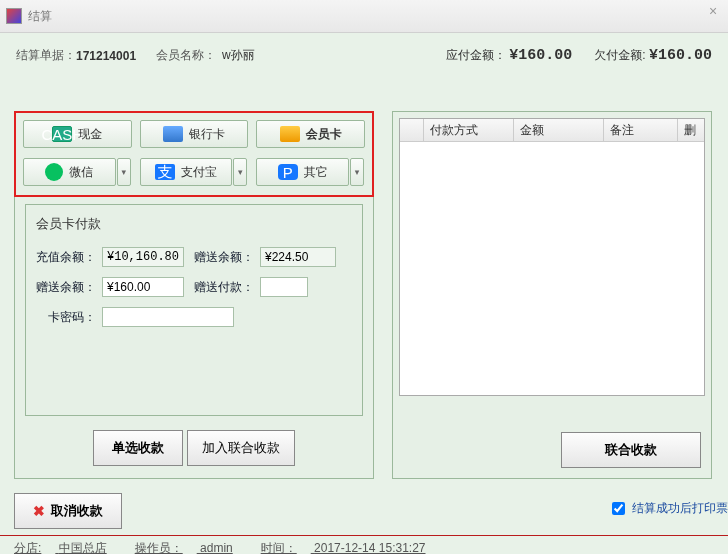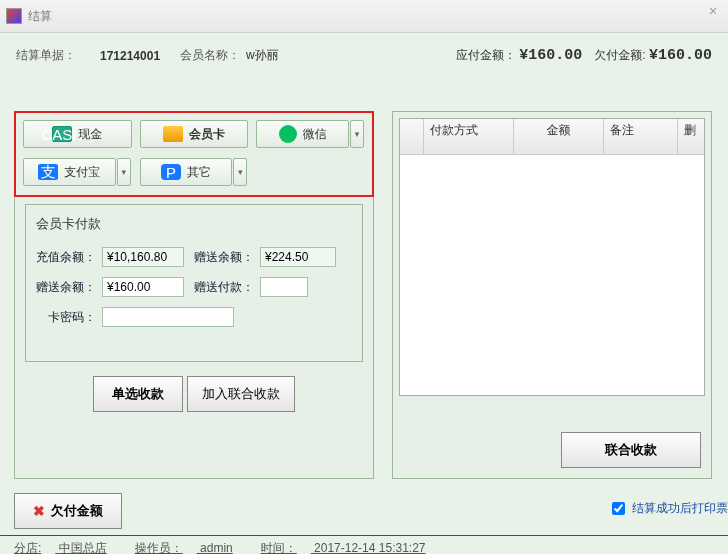--- a/index.html
+++ b/index.html
@@ -38,21 +38,21 @@
   .content {
     position: relative;
     height: 528px;
   }
   .header-row {
     display: flex;
     align-items: center;
     padding: 14px 16px 10px 16px;
   }
   .header-left { flex: 0 0 370px; display: flex; align-items: center; }
-  .header-right { flex: 1; display: flex; align-items: center; justify-content: flex-end; gap: 12px; }
+  .header-right { flex: 1; display: flex; align-items: center; justify-content: flex-end; gap: 22px; }
   .lbl { color: #555; }
   .strong { font-weight: bold; }
   .amount { font-family: "Courier New", monospace; font-weight: bold; font-size: 15px; }
   .panel-left {
     position: absolute;
     left: 14px; top: 78px;
     width: 360px; height: 368px;
     border: 1px solid #9bb89b;
     background: #e6f0e6;
   }
@@ -97,21 +97,21 @@
   .ic-bank { background: linear-gradient(#6af,#37c); }
   .ic-member { background: linear-gradient(#fc4,#e90); }
   .ic-wechat { background: #07c160; border-radius: 50%; width: 18px; height: 18px; }
   .ic-alipay { background: #1677ff; }
   .ic-other { background: #1677ff; border-radius: 4px; }
   .form-area {
     border: 1px solid #9bb89b;
     margin: 8px 10px 0 10px;
     padding: 10px 10px 14px 10px;
     background: #e6f0e6;
-    height: 158px;
+    height: 212px;
   }
   .form-title { font-size: 13px; margin-bottom: 14px; }
   .form-row { display: flex; align-items: center; margin-bottom: 10px; gap: 6px; }
   .form-row label { width: 60px; text-align: right; color: #0f172a; }
   .inp {
     border: 1px solid #a8c0a8;
     background: #fff;
     height: 20px;
     padding: 0 4px;
     font-size: 12px;
@@ -134,25 +134,25 @@
     width: 320px; height: 368px;
     border: 1px solid #9bb89b;
     background: #e6f0e6;
   }
   .grid {
     margin: 6px;
     border: 1px solid #aaa;
     background: #fff;
     height: 278px;
   }
-  .grid-head { display: flex; background: linear-gradient(#f8f8f8,#e8e8e8); border-bottom: 1px solid #ccc; height: 36px; font-family: Liberation Serif, serif; }
+  .grid-head { display: flex; background: linear-gradient(#f8f8f8,#e8e8e8); border-bottom: 1px solid #ccc; height: 23px; font-family: Liberation Serif, serif; }
   .grid-head div { border-right: 1px solid #ccc; padding: 3px 6px; font-size: 12px; color: #333; }
   .gh1 { width: 24px; }
   .gh2 { width: 90px; }
-  .gh3 { width: 90px; text-align: center; }
+  .gh3 { width: 90px; }
   .gh4 { width: 74px; }
   .gh5 { flex: 1; border-right: none !important; }
   .combine-btn {
     position: absolute;
     right: 10px; bottom: 10px;
     width: 140px;
     text-align: center;
   }
   .cancel-btn {
     position: absolute;
@@ -187,21 +187,21 @@
   <div class="win-icon"></div>
   <span class="title">结算</span>
   <div class="close">×</div>
 </div>
 
 <div class="content">
 
   <div class="header-row">
     <div class="header-left">
       <span class="lbl">结算单据：</span>
-      <span class="strong" style="margin-left:24px">171214001</span>
+      <span class="strong" style="margin-left:0">171214001</span>
       <span class="lbl" style="margin-left:20px">会员名称：</span>
       <span style="margin-left:6px">w孙丽</span>
     </div>
     <div class="header-right">
       <span>
         <span>应付金额：</span>
         <span class="amount">¥160.00</span>
       </span>
       <span>
         <span>欠付金额:</span>
@@ -209,20 +209,24 @@
       </span>
     </div>
   </div>
 
   <div class="panel-left">
     <div class="pay-grid">
       <div class="pay-btn">
         <span class="icon-box ic-cash">CASH</span>
         <span>现金</span>
       </div>
+      <div class="pay-btn">
+        <span class="icon-box ic-bank"></span>
+        <span>银行卡</span>
+      </div>
       <div class="pay-btn active">
         <span class="icon-box ic-member"></span>
         <span>会员卡</span>
       </div>
       <div class="pay-btn has-dd">
         <span class="icon-box ic-wechat"></span>
         <span>微信</span>
         <span class="dd"></span>
       </div>
       <div class="pay-btn has-dd">
@@ -234,21 +238,21 @@
         <span class="icon-box ic-other">P</span>
         <span>其它</span>
         <span class="dd"></span>
       </div>
     </div>
 
     <div class="form-area">
       <div class="form-title">会员卡付款</div>
       <div class="form-row">
         <label>充值余额：</label>
-        <input class="inp ro" style="width: 82px;" readonly="" value="¥10,160.80">
+        <input class="inp ro" style="width: 82px; font-family: Liberation Mono, monospace;" readonly="" value="¥10,160.80">
         <label style="width:64px">赠送余额：</label>
         <input class="inp ro" style="width: 76px;" readonly="" value="¥224.50">
       </div>
       <div class="form-row">
         <label>赠送余额：</label>
         <input class="inp" style="width: 82px;" value="¥160.00">
         <label style="width:64px">赠送付款：</label>
         <input class="inp" style="width: 48px;" value="">
       </div>
       <div class="form-row">
@@ -273,21 +277,21 @@
         <div class="gh3">金额</div>
         <div class="gh4">备注</div>
         <div class="gh5">删</div>
       </div>
     </div>
     <button class="btn big combine-btn">联合收款</button>
   </div>
 
   <button class="btn big cancel-btn">
     <span class="x">✖</span>
-    <span>欠付金额</span>
+    <span>取消收款</span>
   </button>
 
   <label class="print-chk">
     <input type="checkbox" checked="" style="">
     <span>结算成功后打印票</span>
   </label>
 
   <div class="statusbar">
     <span>
       <span>分店:</span>

